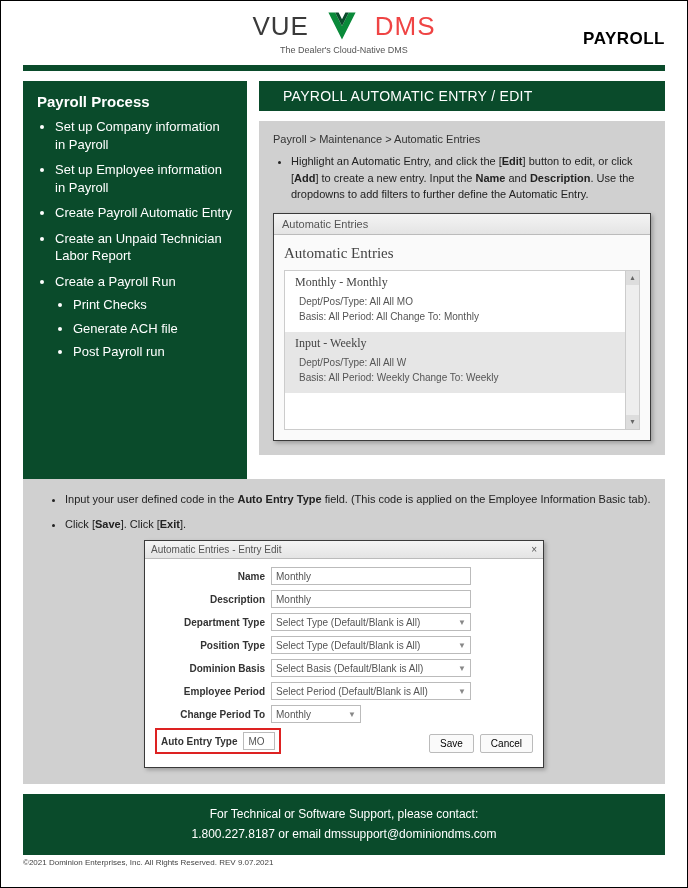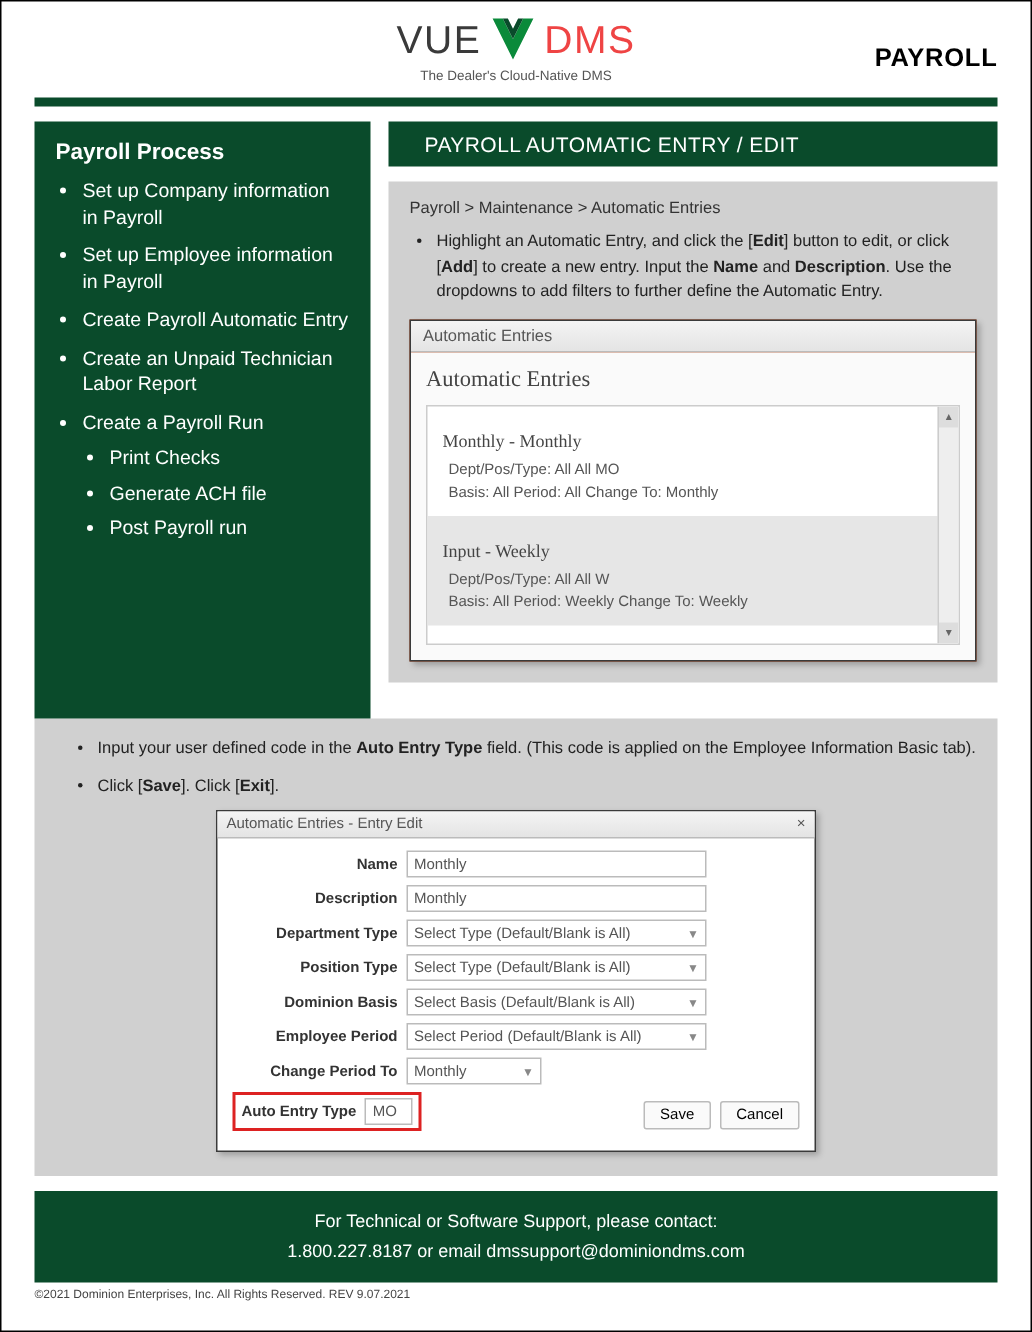--- a/index.html
+++ b/index.html
@@ -1,20 +1,20 @@
 <!DOCTYPE html>
 <html><head>
 <meta charset="utf-8">
 <style>
   * { box-sizing: border-box; margin: 0; padding: 0; }
   body { font-family: "Segoe UI", Arial, sans-serif; font-size: 12px; color: #222; background: #fff; width: 688px; }
   .page { width: 688px; height: 888px; position: relative; border: 1px solid #000; }
   .header { display: flex; justify-content: space-between; align-items: center; padding: 8px 22px 4px 22px; }
   .logo-block { text-align: center; margin: 0 auto; }
-  .logo-row { display: flex; align-items: center; justify-content: center; gap: 4px; }
+  .logo-row { display: flex; align-items: center; justify-content: center; gap: 16px; }
   .logo-vue { font-family: Arial, sans-serif; font-weight: 400; font-size: 26px; letter-spacing: 1px; color: #3a3a3a; }
   .logo-dms { font-family: Arial, sans-serif; font-weight: 400; font-size: 26px; letter-spacing: 1px; color: #ef4444; }
   .logo-v { width: 34px; height: 34px; }
   .tagline { font-size: 9px; color: #555; margin-top: 2px; }
   .header-title { font-weight: 700; font-size: 17px; letter-spacing: 0.5px; color: #000; position: absolute; right: 22px; top: 28px; }
   .rule { height: 6px; background: #0a4b2b; margin: 6px 22px 0 22px; }
   .content-row { display: flex; gap: 12px; padding: 10px 22px 0 22px; align-items: flex-start; }
   .sidebar { width: 224px; background: #0a4b2b; color: #fff; padding: 12px 14px 14px 14px; min-height: 398px; }
   .sidebar h3 { font-size: 15px; font-weight: 700; margin-bottom: 8px; }
   .sidebar ul { list-style: disc; padding-left: 18px; }
@@ -25,21 +25,21 @@
   .section-bar { background: #0a4b2b; color: #fff; font-size: 14px; padding: 7px 24px; letter-spacing: 0.3px; }
   .gray-panel { background: #d0d0d0; padding: 12px 14px 14px 14px; margin-top: 10px; }
   .breadcrumb { font-size: 11px; color: #333; margin-bottom: 8px; }
   .instr-list { list-style: disc; padding-left: 18px; }
   .instr-list li { font-size: 11px; line-height: 1.5; color: #222; }
   .screenshot-box { border: 1.5px solid #3a3a3a; background: #c2410c; margin-top: 10px; box-shadow: 2px 2px 4px rgba(0,0,0,0.25); }
   .win-titlebar { background: linear-gradient(#f4f4f4,#e4e4e4); font-size: 11px; color: #555; padding: 4px 8px; border-bottom: 1px solid #bbb; }
   .win-body { padding: 6px 10px 10px 10px; background: #fafafa; position: relative; }
   .win-heading { font-family: Georgia, serif; font-size: 15px; color: #444; margin: 4px 0 8px 0; }
   .entry-list { border: 1px solid #ccc; background: #fff; height: 160px; overflow: hidden; position: relative; }
-  .entry { padding: 16px 10px 6px 10px; }
+  .entry { padding: 4px 10px 6px 10px; }
   .entry.selected { background: #e6e6e6; }
   .entry-title { font-family: Georgia, serif; font-size: 12px; color: #444; margin-bottom: 6px; }
   .entry-line { font-size: 10px; color: #555; margin-bottom: 4px; padding-left: 4px; }
   .scroll-stub { position: absolute; right: 0; top: 0; bottom: 0; width: 14px; background: #eee; border-left: 1px solid #ccc; }
   .scroll-stub .up, .scroll-stub .dn { height: 14px; background: #ddd; text-align: center; font-size: 8px; line-height: 14px; color: #666; }
   .scroll-stub .dn { position: absolute; bottom: 0; left: 0; right: 0; }
   .below { background: #d0d0d0; margin: 0 22px; padding: 12px 14px 16px 14px; }
   .below .instr-list { padding-left: 28px; }
   .below .instr-list li { margin-bottom: 8px; }
   .edit-shot { border: 1.5px solid #3a3a3a; background: #fff; width: 400px; margin: 4px auto 0 auto; box-shadow: 2px 2px 4px rgba(0,0,0,0.25); }

